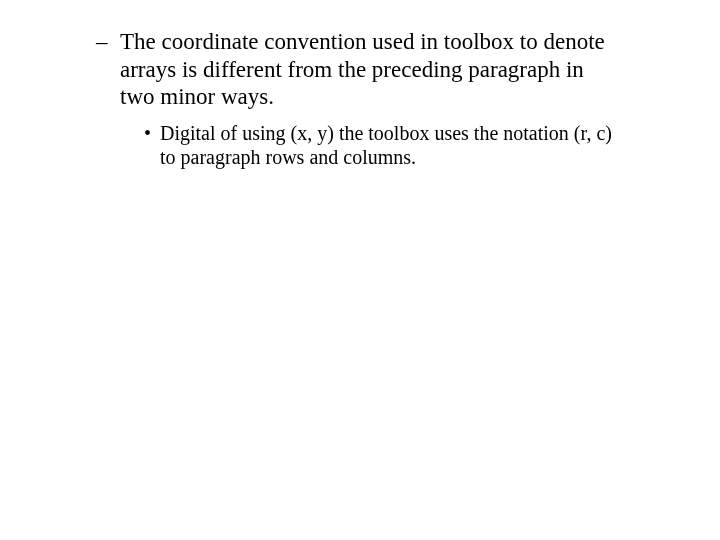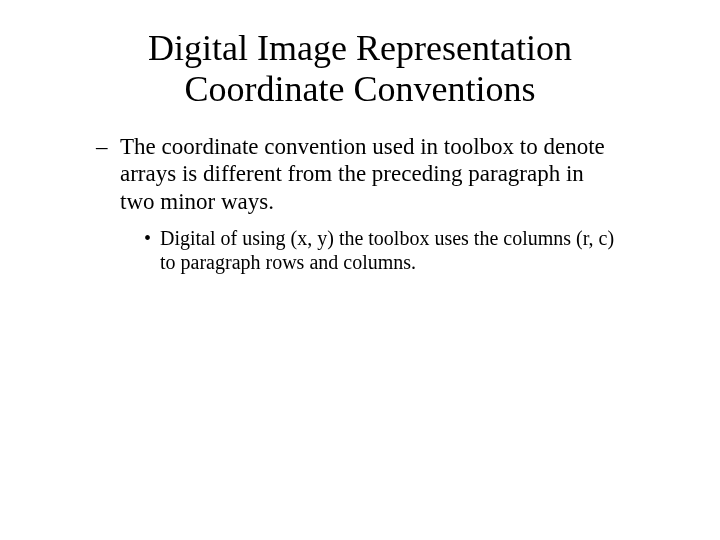--- a/index.html
+++ b/index.html
@@ -57,35 +57,31 @@
     left: 0;
     top: 0;
   }
   .ital { }
 </style>
 </head>
 <body>
 
 <div class="slide">
 
-  <div class="title">
-    <span>Digital Image Representation</span><br>
-    <span>Coordinate Conventions</span>
-  </div>
 
   <div class="body">
 
     <div class="level1">
       <span>The coordinate convention used in toolbox to denote arrays is different from the preceding paragraph in two minor ways.</span>
     </div>
 
     <div class="level2-wrap">
 
       <div class="level2">
-        <span>Digital of using </span><span class="ital">(x, y)</span><span> the toolbox uses the columns </span><span class="ital">(r, c)</span><span> to paragraph rows and columns.</span>
+        <span>Digital of using </span><span class="ital">(x, y)</span><span> the toolbox uses the notation </span><span class="ital">(r, c)</span><span> to paragraph rows and columns.</span>
       </div>
 
 
     </div>
 
   </div>
 
 </div>
 
 </body></html>

